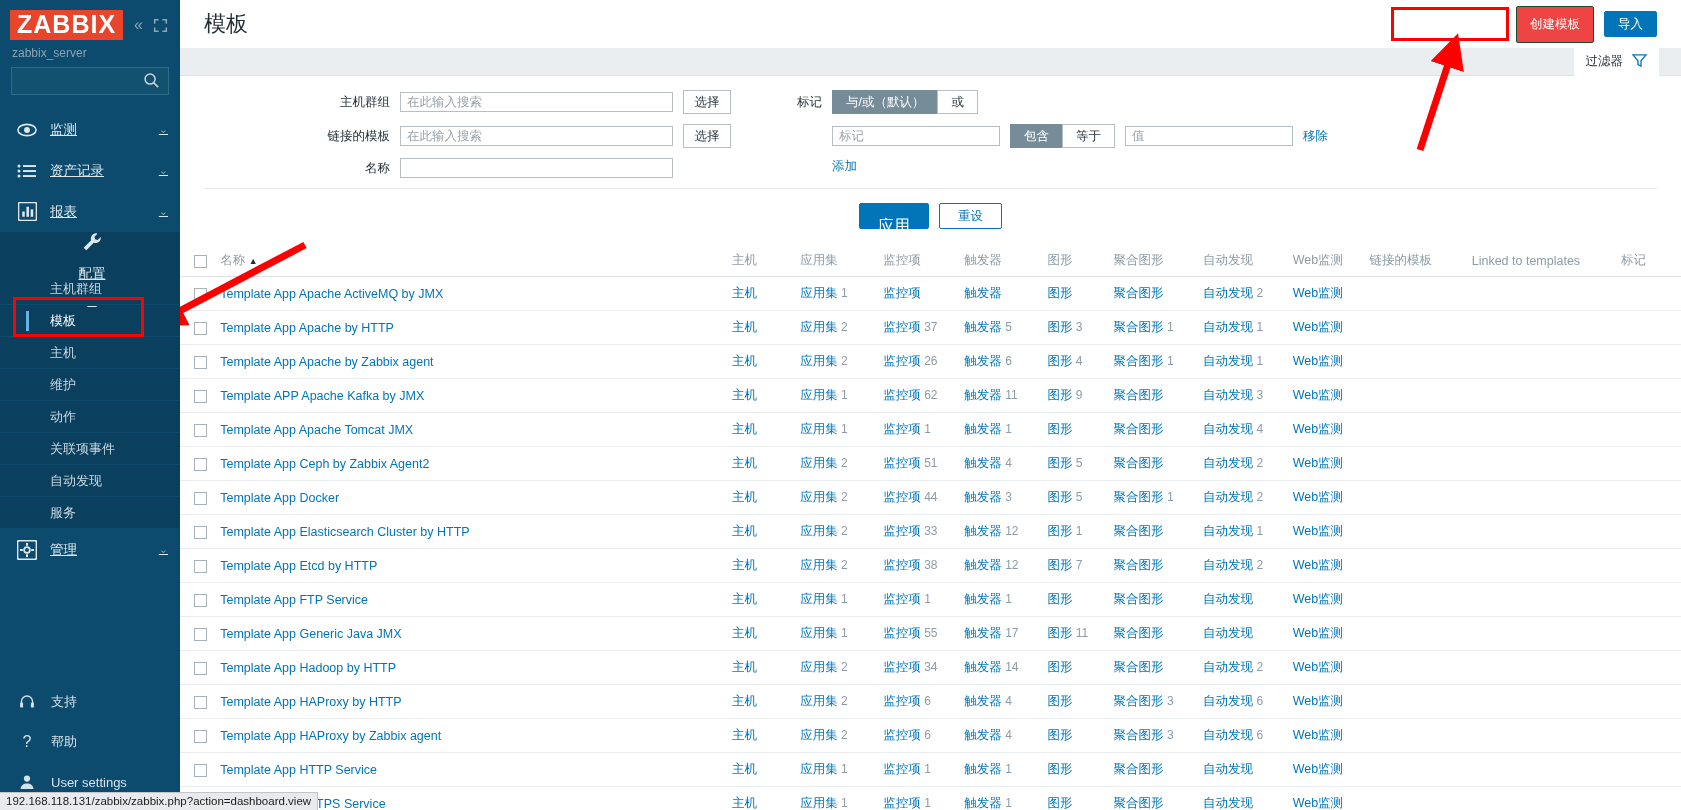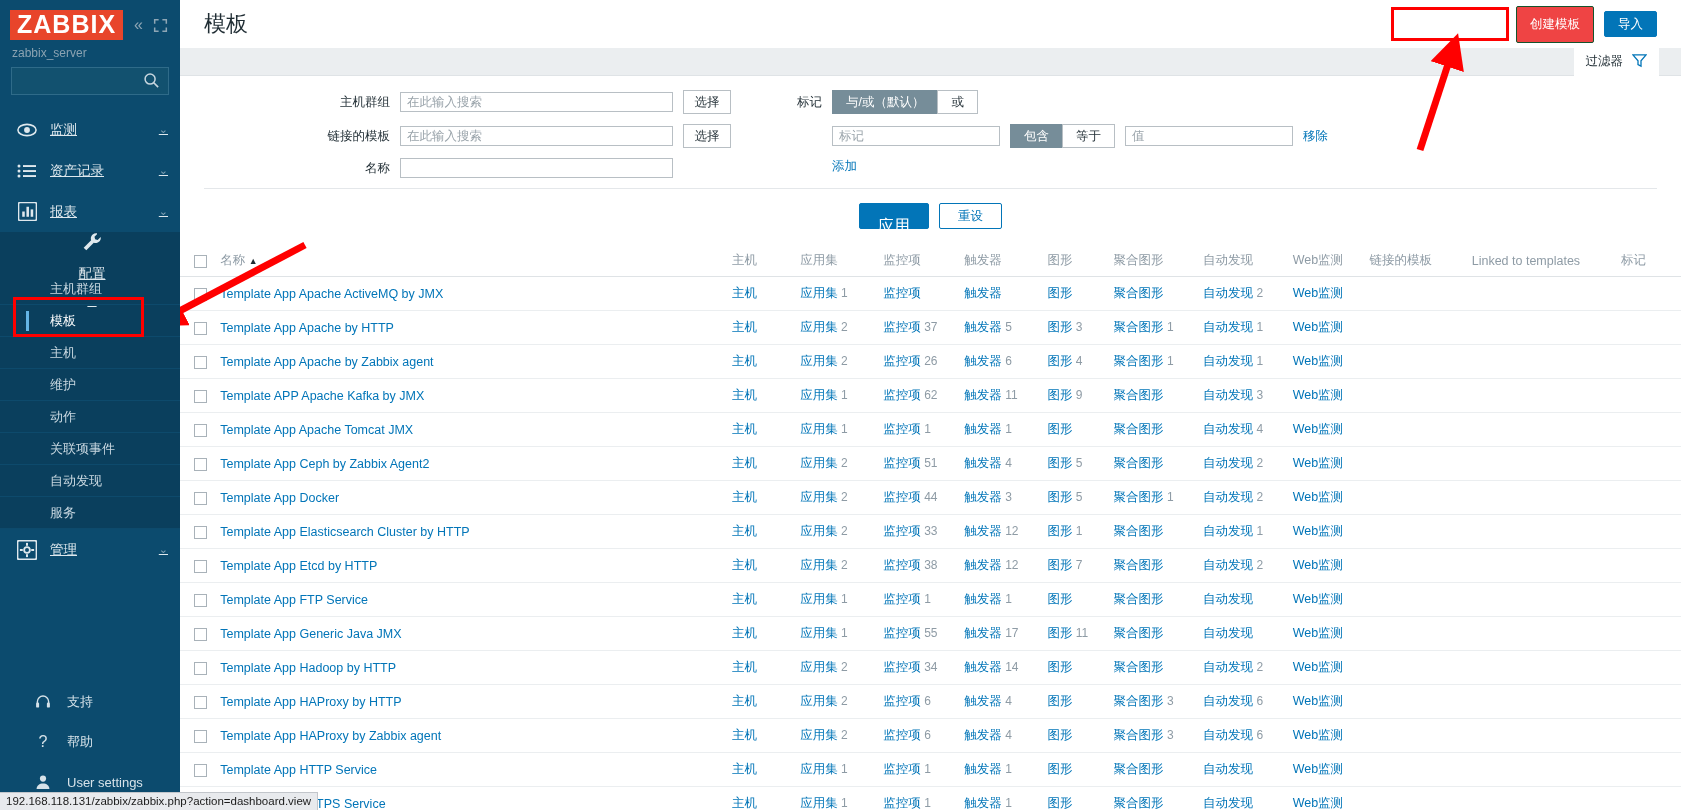--- a/index.html
+++ b/index.html
@@ -60,21 +60,21 @@
     position: relative;
   }
   .sub-item.sel { color: #ffffff; }
   .sub-item.sel::before {
     content: ""; position: absolute; left: 26px; top: 6px;
     width: 3px; height: 20px; background: #64b5e6;
   }
   .bottom-nav { padding-bottom: 8px; }
   .bottom-item {
     display: flex; align-items: center; gap: 13px;
-    height: 40px; padding-left: 32px; color: #d6e2e9; font-size: 13px; cursor: pointer;
+    height: 40px; padding-left: 16px; color: #d6e2e9; font-size: 13px; cursor: pointer;
   }
   .bottom-item .nv-ico { width: 22px; display:flex; align-items:center; justify-content:center; }
 
   
   .hl-template-box {
     position: absolute; left: 13px; top: 297px;
     width: 131px; height: 40px;
     border: 3px solid #ff0000; pointer-events: none; z-index: 30;
   }
 

